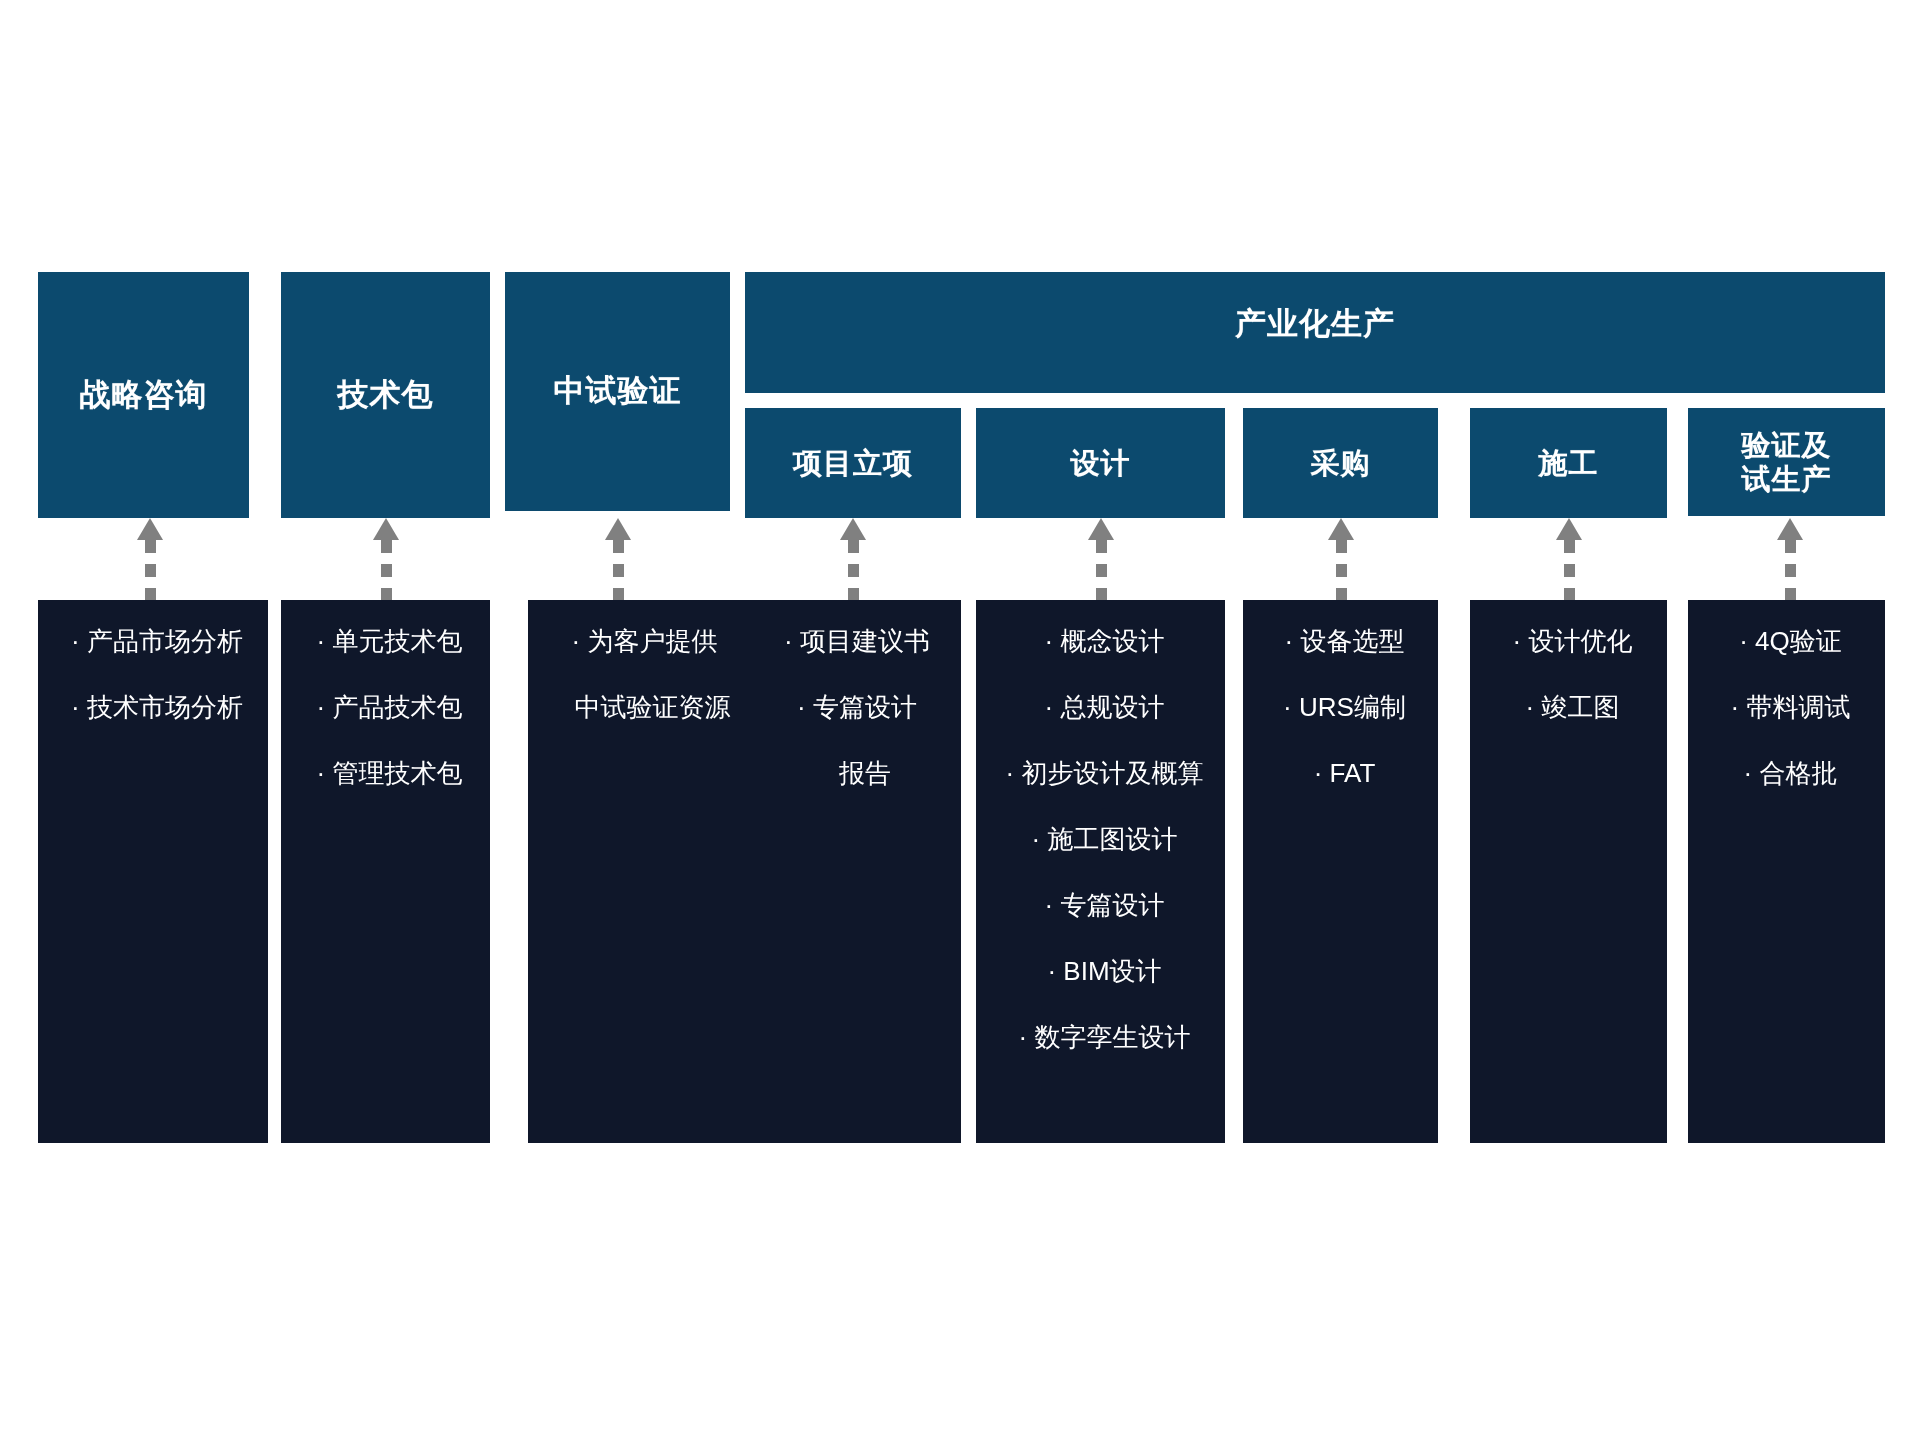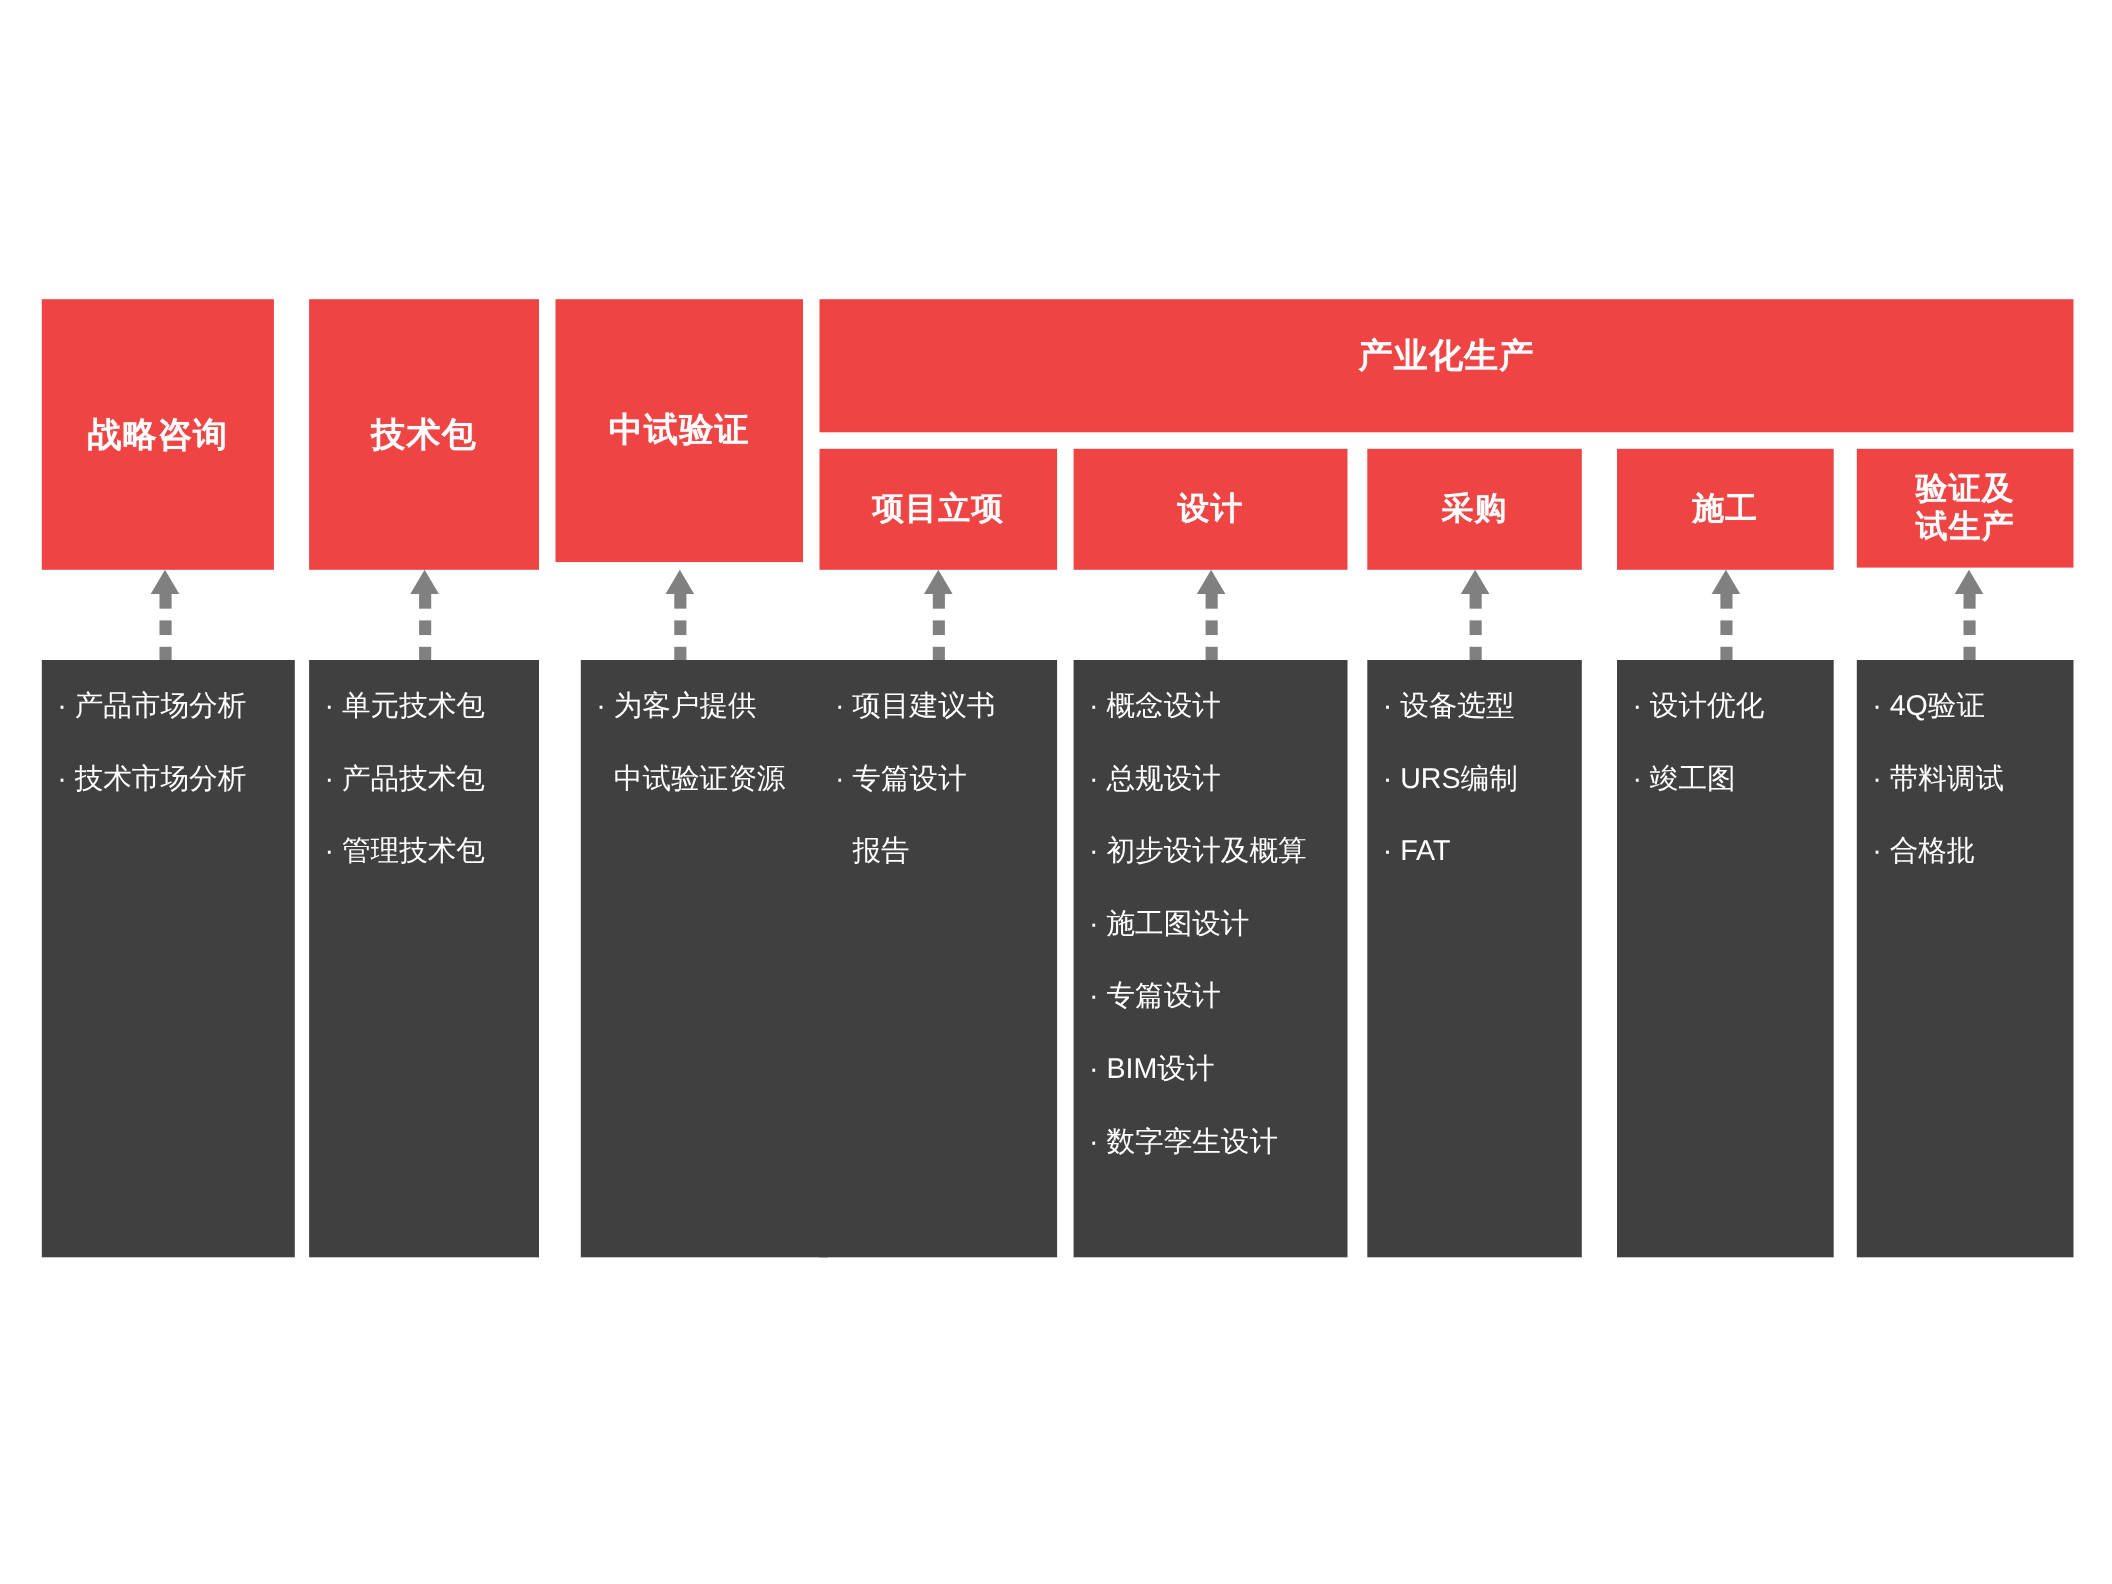--- a/index.html
+++ b/index.html
@@ -11,41 +11,42 @@
   }
   #stage {
     position: relative;
     width: 1920px;
     height: 1440px;
     background: #ffffff;
   }
 
   .blue-box {
     position: absolute;
-    background: #ef4444;
+    background: #0c4a6e;
     color: #ffffff;
     font-weight: bold;
     display: flex;
     align-items: center;
     justify-content: center;
     text-align: center;
     line-height: 1.18;
     letter-spacing: 1px;
     text-shadow: 0 0 1px rgba(255,255,255,0.35);
   }
   .blue-box.lead      { font-size: 31px; }
   .blue-box.banner    { font-size: 31px; align-items: flex-start; padding-top: 34px; }
   .blue-box.phase     { font-size: 29px; }
 
   .orange-box {
     position: absolute;
-    background: #404040;
+    background: #0f172a;
     color: #ffffff;
     padding: 28px 0 0 0;
     overflow: hidden;
+    text-align: center;
   }
   .orange-box ul { list-style: none; }
   .orange-box li {
     font-size: 26px;
     line-height: 1.0;
     padding: 0 6px 0 14px;
     margin-bottom: 40px;
     white-space: nowrap;
     color: #ffffff;
     font-weight: 400;

